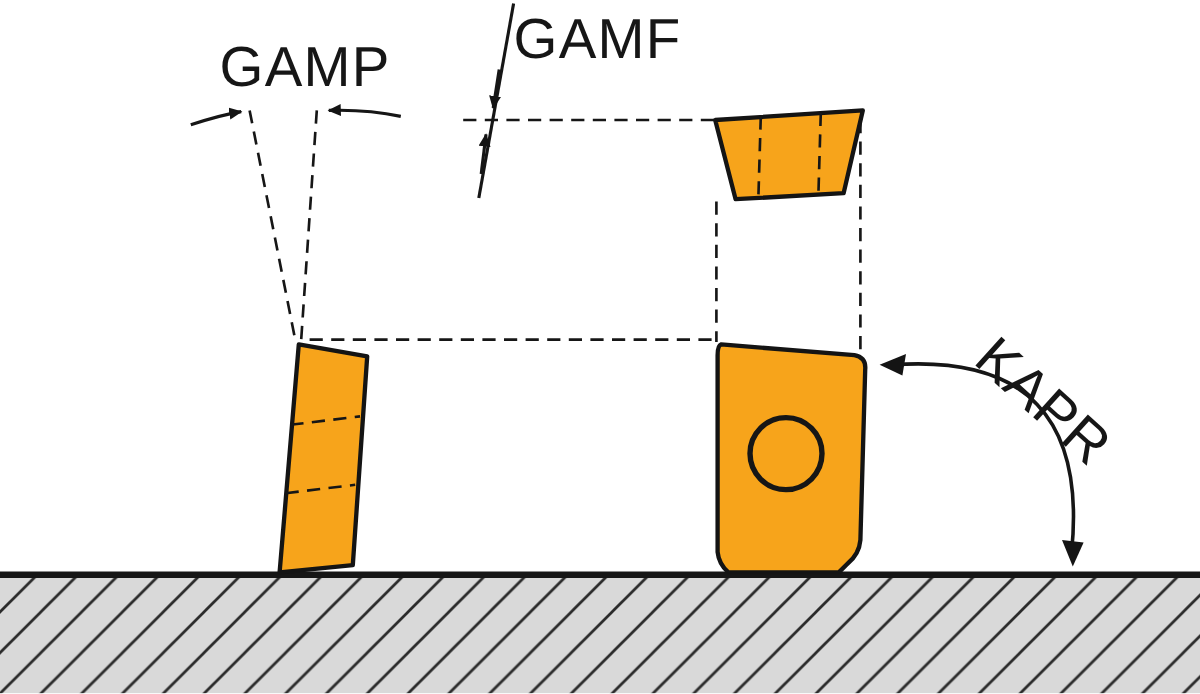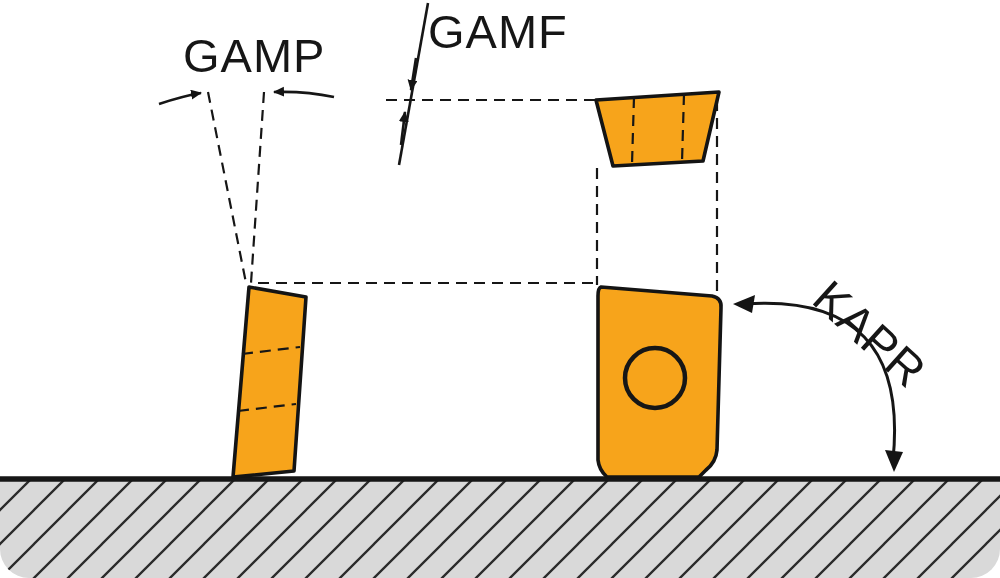--- a/index.html
+++ b/index.html
@@ -1,16 +1,16 @@
 <!DOCTYPE html>
 <html><head>
 <meta charset="utf-8">
 <style>
   html,body{margin:0;padding:0;background:#ffffff;}
-  #stage{position:relative;width:1000px;height:578px;background:#ffffff;overflow:hidden;border-radius:29px;}
+  #stage{position:relative;width:1000px;height:578px;background:#ffffff;overflow:hidden;}
   svg{display:block;}
   .dash{stroke:#161616;stroke-width:2.2;stroke-dasharray:11 7;fill:none;}
   .ln{stroke:#161616;fill:none;}
   .shape{stroke:#141414;stroke-width:3.6;stroke-linejoin:round;}
   .lbl{font-family:"Liberation Sans","DejaVu Sans",sans-serif;font-size:47px;fill:#161616;letter-spacing:1px;}
 </style>
 </head>
 <body>
 
 <div id="stage">

